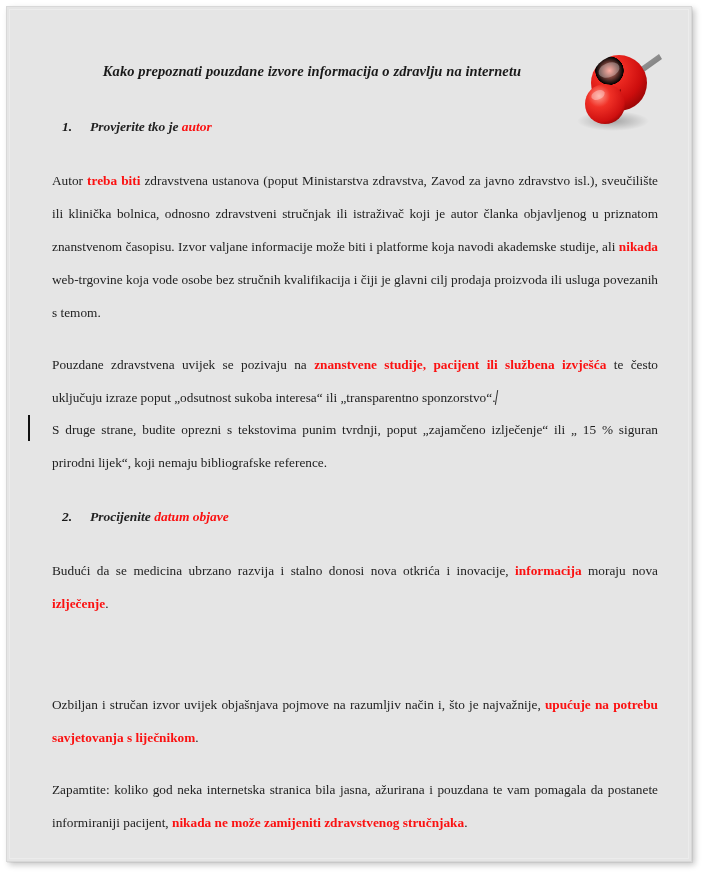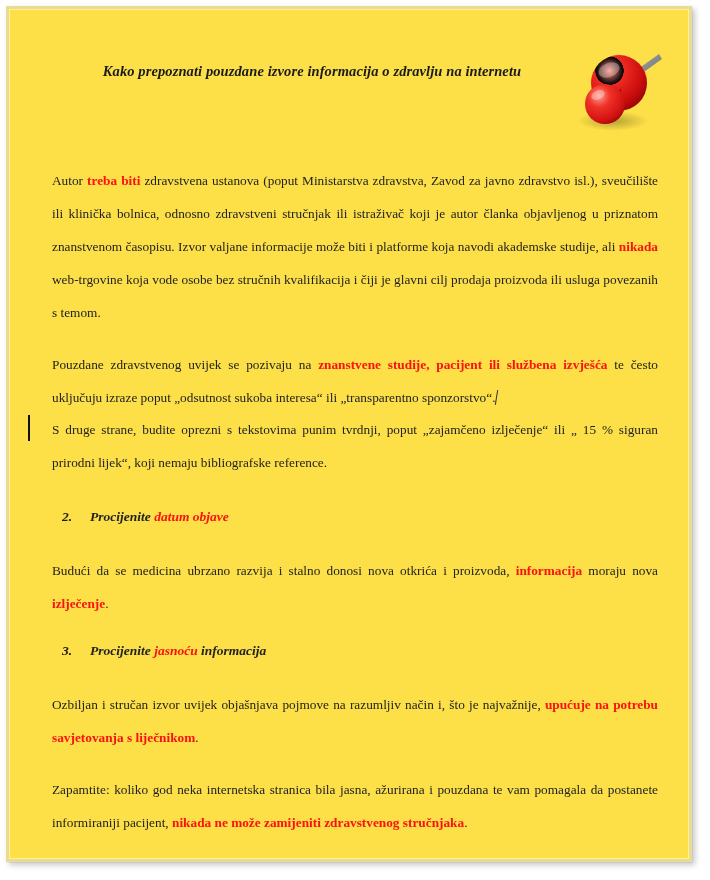--- a/index.html
+++ b/index.html
@@ -13,21 +13,21 @@
     overflow: hidden;
     font-family: "Liberation Serif", serif;
   }
 
   .page-frame {
     position: absolute;
     left: 6px;
     top: 6px;
     width: 686px;
     height: 856px;
-    background: #fde047;
+    background: #e5e5e5;
     border: 1px solid #d8d8d8;
     box-shadow: 3px 3px 6px rgba(0,0,0,0.22),
                 1px 1px 0 rgba(0,0,0,0.05);
     box-sizing: border-box;
   }
   .page-inner-edge {
     position: absolute;
     left: 2px;
     top: 2px;
     right: 2px;
@@ -179,46 +179,46 @@
         <path d="M36 46 L36 62 Q44 70 54 64 L54 48 Q45 54 36 46 Z" fill="url(#collarGrad)"></path>
 
         <circle cx="38" cy="63" r="20" fill="url(#knobGrad)"></circle>
 
         <ellipse cx="42" cy="29" rx="11" ry="7" fill="rgba(255,255,255,0.30)" transform="rotate(-22 42 29)"></ellipse>
 
         <ellipse cx="31" cy="54" rx="7" ry="4.5" fill="rgba(255,255,255,0.32)" transform="rotate(-24 31 54)"></ellipse>
       </svg>
     </div>
 
+    <div class="heading" style="top:112px;">
+      <span class="num">1.</span><span class="blk">Provjerite tko je </span><span class="red">autor</span><span class="blk"></span>
+    </div>
 
     <div class="para" style="top:158px;">
       <span class="blk">Autor </span><span class="red">treba biti</span><span class="blk"> zdravstvena ustanova (poput Ministarstva zdravstva, Zavod za javno zdravstvo isl.), sveučilište ili klinička bolnica, odnosno zdravstveni stručnjak ili istraživač koji je autor članka objavljenog u priznatom znanstvenom časopisu. Izvor valjane informacije može biti i platforme koja navodi akademske studije, ali </span><span class="red">nikada</span><span class="blk"> web-trgovine koja vode osobe bez stručnih kvalifikacija i čiji je glavni cilj prodaja proizvoda ili usluga povezanih s temom.</span>
     </div>
 
     <div class="para" style="top:342px;">
-      <span class="blk">Pouzdane zdravstvenog uvijek se pozivaju na </span><span class="red">znanstvene studije, pacijent ili službena izvješća</span><span class="blk"> te često uključuju izraze poput „odsutnost sukoba interesa“ ili „transparentno sponzorstvo“.</span><span class="caret"></span>
+      <span class="blk">Pouzdane zdravstvena uvijek se pozivaju na </span><span class="red">znanstvene studije, pacijent ili službena izvješća</span><span class="blk"> te često uključuju izraze poput „odsutnost sukoba interesa“ ili „transparentno sponzorstvo“.</span><span class="caret"></span>
     </div>
 
     <div class="para" style="top:407px;">
       <span class="blk">S druge strane, budite oprezni s tekstovima punim tvrdnji, poput „zajamčeno izlječenje“ ili „ 15 % siguran prirodni lijek“, koji nemaju bibliografske reference.</span>
     </div>
 
     <div class="change-bar"></div>
 
     <div class="heading" style="top:502px;">
       <span class="num">2.</span><span class="blk">Procijenite </span><span class="red">datum objave</span><span class="blk"></span>
     </div>
 
     <div class="para" style="top:548px;">
-      <span class="blk">Budući da se medicina ubrzano razvija i stalno donosi nova otkrića i proizvoda, </span><span class="red">informacija</span><span class="blk"> moraju nova </span><span class="red">izlječenje</span><span class="blk">.</span>
-    </div>
-
-    <div class="heading" style="top:636px;">
-      <span class="num">3.</span><span class="blk">Procijenite </span><span class="red">jasnoću</span><span class="blk"> informacija</span>
-    </div>
+      <span class="blk">Budući da se medicina ubrzano razvija i stalno donosi nova otkrića i inovacije, </span><span class="red">informacija</span><span class="blk"> moraju nova </span><span class="red">izlječenje</span><span class="blk">.</span>
+    </div>
+
 
     <div class="para" style="top:767px;">
       <span class="blk">Zapamtite: koliko god neka internetska stranica bila jasna, ažurirana i pouzdana te vam pomagala da postanete informiraniji pacijent, </span><span class="red">nikada ne može zamijeniti zdravstvenog stručnjaka</span><span class="blk">.</span>
     </div>
 
     <div class="para" style="top:682px;">
       <span class="blk">Ozbiljan i stručan izvor uvijek objašnjava pojmove na razumljiv način i, što je najvažnije, </span><span class="red">upućuje na potrebu savjetovanja s liječnikom</span><span class="blk">.</span>
     </div>
 
   </div>

